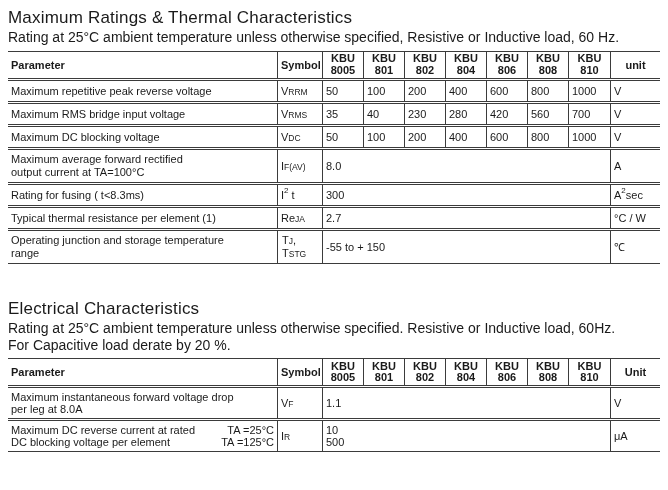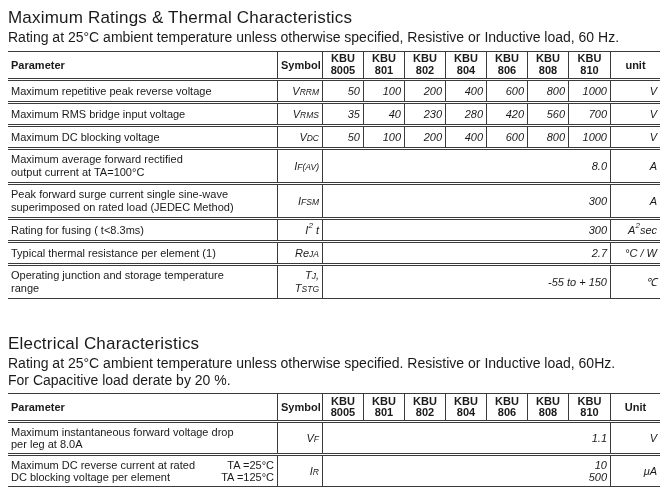--- a/index.html
+++ b/index.html
@@ -4,31 +4,31 @@
 <style>
   html,body{margin:0;padding:0;background:#ffffff;}
   body{width:668px;height:490px;font-family:"Liberation Sans",sans-serif;color:#1a1a1a;overflow:hidden;}
   .page{padding:8px 8px 0 8px;}
   .sec-title{font-size:17px;font-weight:normal;margin:0 0 1px 0;letter-spacing:0.2px;}
   .sub{font-size:14px;line-height:1.2;}
   table{border-collapse:separate;border-spacing:0 1px;table-layout:fixed;width:652px;font-size:11px;line-height:1.12;color:#1a1a1a;margin-top:4px;}
   td,th{border-top:1px solid #3b3b3b;border-bottom:1px solid #3b3b3b;padding:1px 3px;vertical-align:middle;overflow:hidden;}
   th{font-weight:bold;text-align:center;font-size:11px;}
   th.param,td.param{text-align:left;margin-top:20px;}
-  td.sym,td.val,td.unit{text-align:right;font-style:italic;}
+  td.sym,td.val,td.unit{text-align:left;}
   .bl{border-left:1px solid #3b3b3b;}
   .s{font-size:8.5px;}
   .sup{font-size:8px;vertical-align:top;position:relative;top:-2px;}
   .h-model div{line-height:1.05;}
   tr.r1 td{height:18px;}
   tr.r2 td{height:30px;}
   tr.hd th{height:24px;}
   tr.r2t2 td{height:28px;}
   .two-col{display:flex;justify-content:space-between;}
-  .sym-left{text-align:left;padding-left:16px;}
+  .sym-left{text-align:left;padding-left:4px;}
   .sec2{margin-top:34px;}
 </style>
 </head>
 <body>
 
 <div class="page">
 
   <div>
     <div class="sec-title">Maximum Ratings &amp; Thermal Characteristics</div>
     <div class="sub">Rating at 25°C ambient temperature unless otherwise specified, Resistive or Inductive load, 60 Hz.</div>
@@ -123,29 +123,20 @@
       <tr class="r2">
         <td class="param">
               <div>Maximum average forward rectified</div>
               <div>output current at TA=100°C</div>
             </td>
         <td class="sym bl"><span>I</span><span class="s">F(AV)</span></td>
         <td class="val bl" colspan="7">8.0</td>
         <td class="unit bl">A</td>
       </tr>
 
-      <tr class="r2">
-        <td class="param">
-              <div>Peak forward surge current single sine-wave</div>
-              <div>superimposed on rated load (JEDEC Method)</div>
-            </td>
-        <td class="sym bl"><span>I</span><span class="s">FSM</span></td>
-        <td class="val bl" colspan="7">300</td>
-        <td class="unit bl">A</td>
-      </tr>
 
       <tr class="r1">
         <td class="param">Rating for fusing ( t&lt;8.3ms)</td>
         <td class="sym bl"><span>I</span><span class="sup">2</span><span> t</span></td>
         <td class="val bl" colspan="7">300</td>
         <td class="unit bl"><span>A</span><span class="sup">2</span><span>sec</span></td>
       </tr>
 
       <tr class="r1">
         <td class="param">Typical  thermal resistance per element (1)</td>

